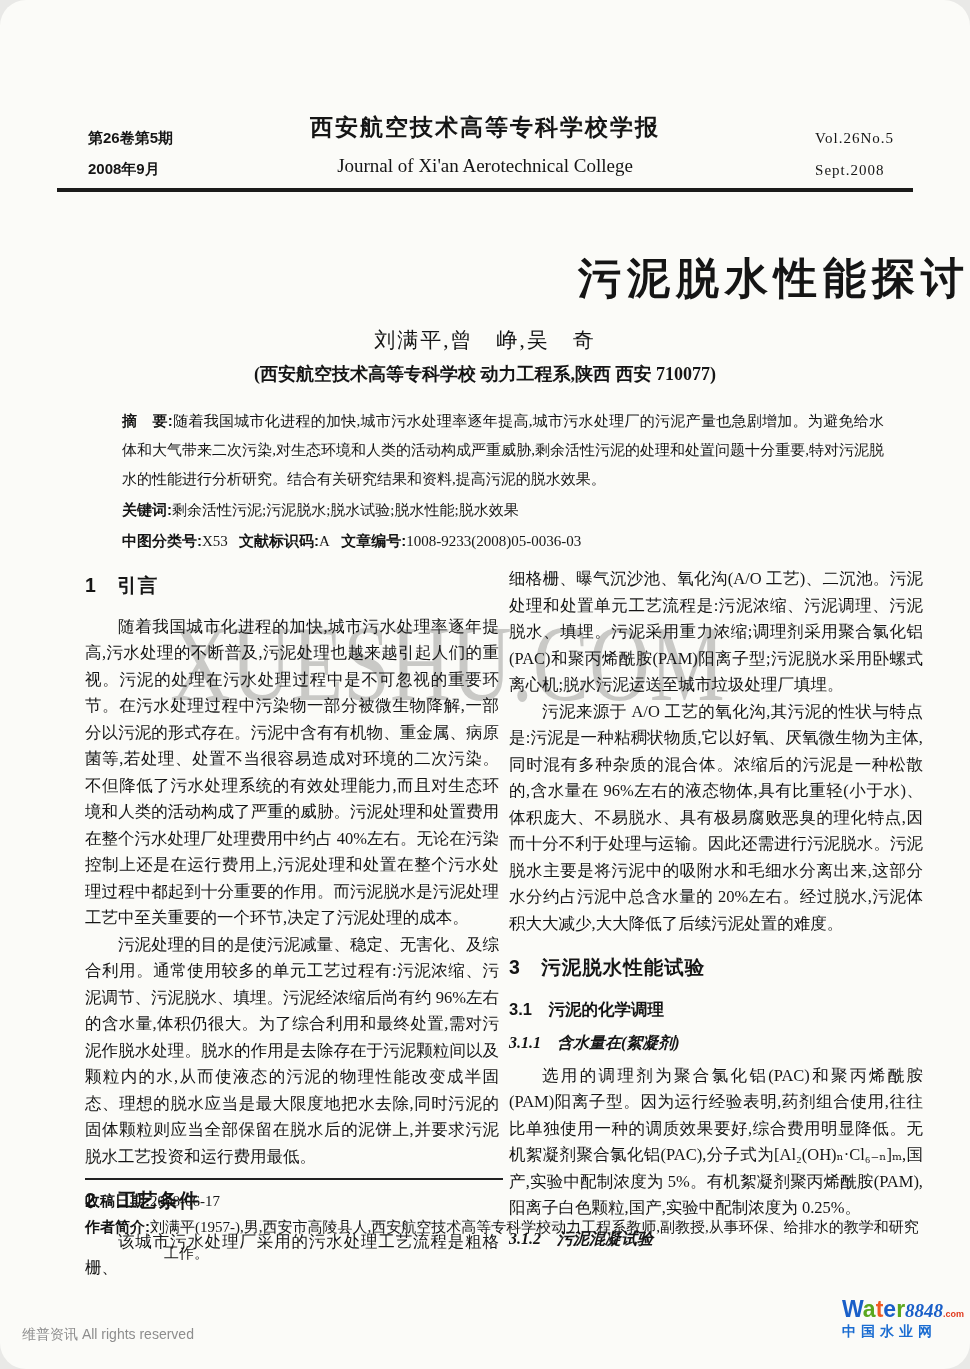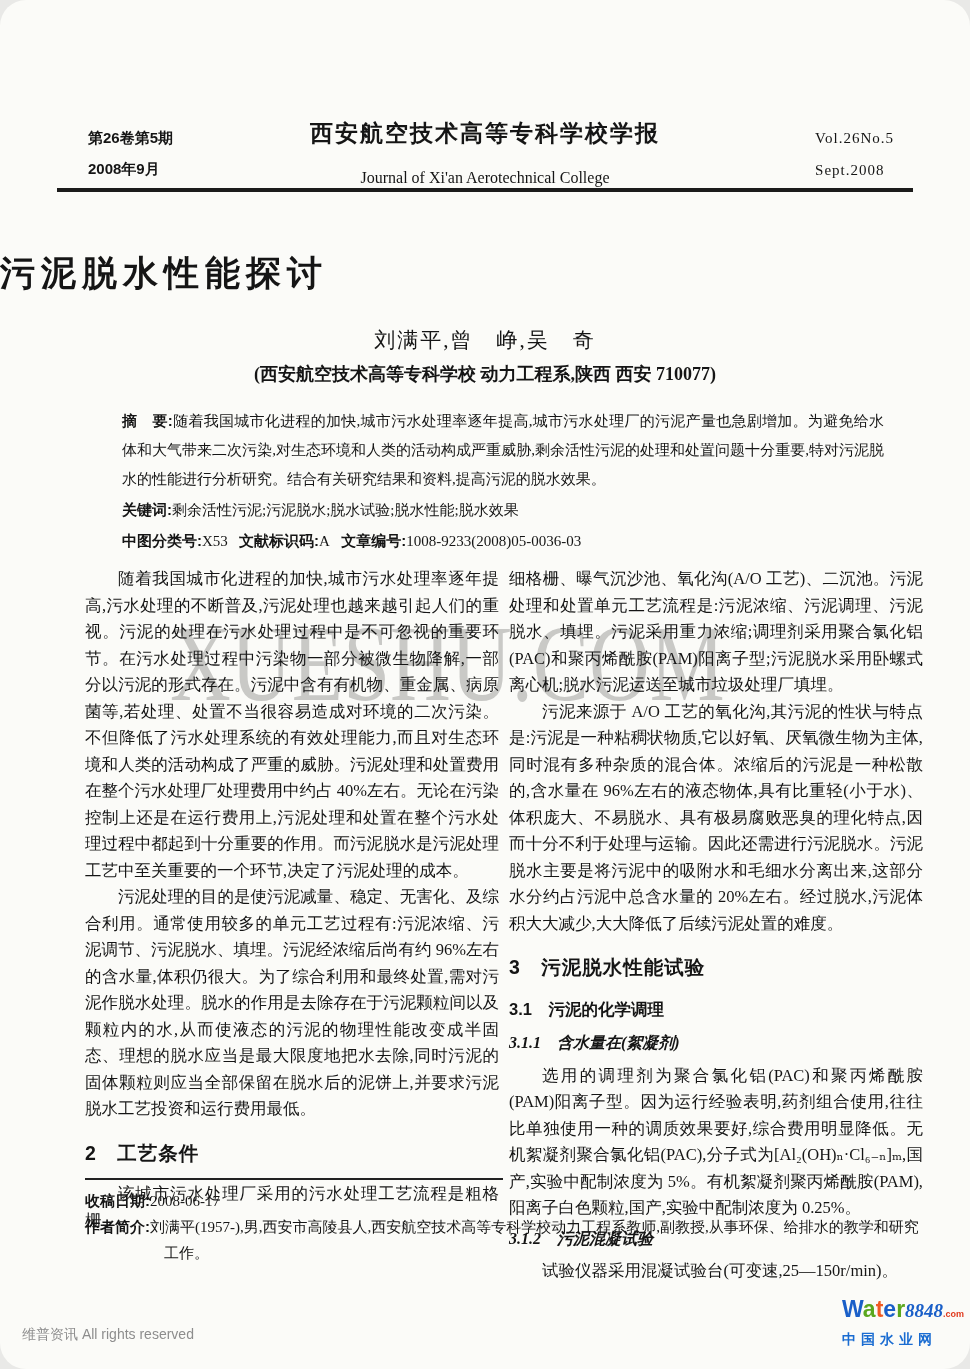--- a/index.html
+++ b/index.html
@@ -3,27 +3,27 @@
 <meta charset="utf-8">
 <style>
   html,body{margin:0;padding:0;background:#e9e9e7;}
   .page{
     position:relative;width:970px;height:1369px;background:#fbfbf8;
     font-family:"Liberation Serif","DejaVu Serif",serif;color:#151515;
     overflow:hidden;margin:0 auto;border-radius:26px;
   }
   
   .hdr-left{position:absolute;left:88px;top:122px;font-size:15px;line-height:31px;font-weight:bold;font-family:"Liberation Sans",sans-serif;}
-  .hdr-center{position:absolute;left:0;top:118px;width:100%;text-align:center;}
+  .hdr-center{position:absolute;left:0;top:112px;width:100%;text-align:center;}
   .hdr-center .cn{font-size:23px;font-weight:bold;letter-spacing:2px;font-family:"Liberation Sans",sans-serif;}
-  .hdr-center .en{font-size:16px;margin-top:20px;font-family:"Liberation Serif",serif;}
+  .hdr-center .en{font-size:19px;margin-top:12px;font-family:"Liberation Serif",serif;}
   .hdr-right{position:absolute;right:76px;top:122px;font-size:15px;line-height:32px;text-align:left;letter-spacing:1px;font-family:"Liberation Serif",serif;}
   .hdr-rule{position:absolute;left:57px;top:188px;width:856px;height:4px;background:#1b1b1b;}
   
-  .art-title{position:absolute;left:0;top:250px;width:100%;text-align:left;font-size:35px;font-weight:bold;letter-spacing:6px;font-family:"Liberation Sans",sans-serif;}
+  .art-title{position:absolute;left:0;top:250px;width:100%;text-align:right;font-size:43px;font-weight:bold;letter-spacing:6px;font-family:"Liberation Sans",sans-serif;}
   .art-authors{position:absolute;left:0;top:326px;width:100%;text-align:center;font-size:21px;letter-spacing:2px;}
   .art-affil{position:absolute;left:0;top:362px;width:100%;text-align:center;font-size:18px;font-weight:bold;}
   
   .abs{position:absolute;left:122px;top:406px;width:762px;font-size:15px;line-height:29px;text-align:justify;}
   .abs .lbl{font-weight:bold;font-family:"Liberation Sans",sans-serif;}
   .abs p{margin:0;}
   .abs .kw{margin-top:1px;}
   .abs .clc{margin-top:1px;}
   
   .wm{position:absolute;left:170px;top:610px;font-size:108px;line-height:108px;color:rgba(40,40,40,0.24);
@@ -43,21 +43,21 @@
   .fn-rule{width:418px;height:2px;background:#222;margin-bottom:8px;}
   .footnote .lbl{font-weight:bold;font-family:"Liberation Sans",sans-serif;}
   .fn-bio{padding-left:79px;text-indent:-79px;}
   
   .copyright{position:absolute;left:22px;top:1326px;font-size:14px;color:#8d8d8d;font-family:"Liberation Sans",sans-serif;}
   .logo{position:absolute;left:842px;top:1296px;width:125px;text-align:left;font-family:"Liberation Sans",sans-serif;}
   .logo-top{white-space:nowrap;}
   .logo-word{font-size:23px;font-weight:bold;letter-spacing:0;}
   .logo-num{font-size:19px;font-style:italic;font-weight:bold;font-family:"Liberation Serif",serif;}
   .logo-tld{font-size:9px;font-weight:bold;}
-  .logo-tag{font-size:14px;font-weight:bold;letter-spacing:5px;margin-top:8px;}
+  .logo-tag{font-size:14px;font-weight:bold;letter-spacing:5px;margin-top:0;}
 </style>
 </head>
 <body>
 
 <div class="page">
 
   <div class="hdr-left">
     <div>第26卷第5期</div>
     <div>2008年9月</div>
   </div>
@@ -80,34 +80,34 @@
     <p class="kw"><span class="lbl">关键词:</span><span>剩余活性污泥;污泥脱水;脱水试验;脱水性能;脱水效果</span></p>
     <p class="clc">
       <span class="lbl">中图分类号:</span><span>X53</span>&nbsp;&nbsp;&nbsp;<span class="lbl">文献标识码:</span><span>A</span>&nbsp;&nbsp;&nbsp;<span class="lbl">文章编号:</span><span>1008-9233(2008)05-0036-03</span>
     </p>
   </div>
 
   <div class="wm">XUESHU.COM</div>
 
   <div class="cols">
     <div class="col">
+      <h2 class="sec">1　引言</h2>
       <p>随着我国城市化进程的加快,城市污水处理率逐年提高,污水处理的不断普及,污泥处理也越来越引起人们的重视。污泥的处理在污水处理过程中是不可忽视的重要环节。在污水处理过程中污染物一部分被微生物降解,一部分以污泥的形式存在。污泥中含有有机物、重金属、病原菌等,若处理、处置不当很容易造成对环境的二次污染。不但降低了污水处理系统的有效处理能力,而且对生态环境和人类的活动构成了严重的威胁。污泥处理和处置费用在整个污水处理厂处理费用中约占 40%左右。无论在污染控制上还是在运行费用上,污泥处理和处置在整个污水处理过程中都起到十分重要的作用。而污泥脱水是污泥处理工艺中至关重要的一个环节,决定了污泥处理的成本。</p>
       <p>污泥处理的目的是使污泥减量、稳定、无害化、及综合利用。通常使用较多的单元工艺过程有:污泥浓缩、污泥调节、污泥脱水、填埋。污泥经浓缩后尚有约 96%左右的含水量,体积仍很大。为了综合利用和最终处置,需对污泥作脱水处理。脱水的作用是去除存在于污泥颗粒间以及颗粒内的水,从而使液态的污泥的物理性能改变成半固态、理想的脱水应当是最大限度地把水去除,同时污泥的固体颗粒则应当全部保留在脱水后的泥饼上,并要求污泥脱水工艺投资和运行费用最低。</p>
       <h2 class="sec sec2">2　工艺条件</h2>
       <p>该城市污水处理厂采用的污水处理工艺流程是粗格栅、</p>
     </div>
     <div class="col">
       <p class="noindent">细格栅、曝气沉沙池、氧化沟(A/O 工艺)、二沉池。污泥处理和处置单元工艺流程是:污泥浓缩、污泥调理、污泥脱水、填埋。污泥采用重力浓缩;调理剂采用聚合氯化铝(PAC)和聚丙烯酰胺(PAM)阳离子型;污泥脱水采用卧螺式离心机;脱水污泥运送至城市垃圾处理厂填埋。</p>
       <p>污泥来源于 A/O 工艺的氧化沟,其污泥的性状与特点是:污泥是一种粘稠状物质,它以好氧、厌氧微生物为主体,同时混有多种杂质的混合体。浓缩后的污泥是一种松散的,含水量在 96%左右的液态物体,具有比重轻(小于水)、体积庞大、不易脱水、具有极易腐败恶臭的理化特点,因而十分不利于处理与运输。因此还需进行污泥脱水。污泥脱水主要是将污泥中的吸附水和毛细水分离出来,这部分水分约占污泥中总含水量的 20%左右。经过脱水,污泥体积大大减少,大大降低了后续污泥处置的难度。</p>
       <h2 class="sec sec2">3　污泥脱水性能试验</h2>
       <h3 class="sub">3.1　污泥的化学调理</h3>
       <h4 class="subsub">3.1.1　含水量在(絮凝剂)</h4>
       <p>选用的调理剂为聚合氯化铝(PAC)和聚丙烯酰胺(PAM)阳离子型。因为运行经验表明,药剂组合使用,往往比单独使用一种的调质效果要好,综合费用明显降低。无机絮凝剂聚合氯化铝(PAC),分子式为[Al₂(OH)ₙ·Cl₆₋ₙ]ₘ,国产,实验中配制浓度为 5%。有机絮凝剂聚丙烯酰胺(PAM),阳离子白色颗粒,国产,实验中配制浓度为 0.25%。</p>
       <h4 class="subsub">3.1.2　污泥混凝试验</h4>
-      <p>试验仪器采用混凝试验台(可变速,25—150r/min)。</p>
     </div>
   </div>
 
   <div class="footnote">
     <div class="fn-rule"></div>
     <div><span class="lbl">收稿日期:</span><span>2008-06-17</span></div>
     <div class="fn-bio"><span class="lbl">作者简介:</span><span>刘满平(1957-),男,西安市高陵县人,西安航空技术高等专科学校动力工程系教师,副教授,从事环保、给排水的教学和研究工作。</span></div>
   </div>
 
   <div class="copyright">维普资讯 All rights reserved</div>

